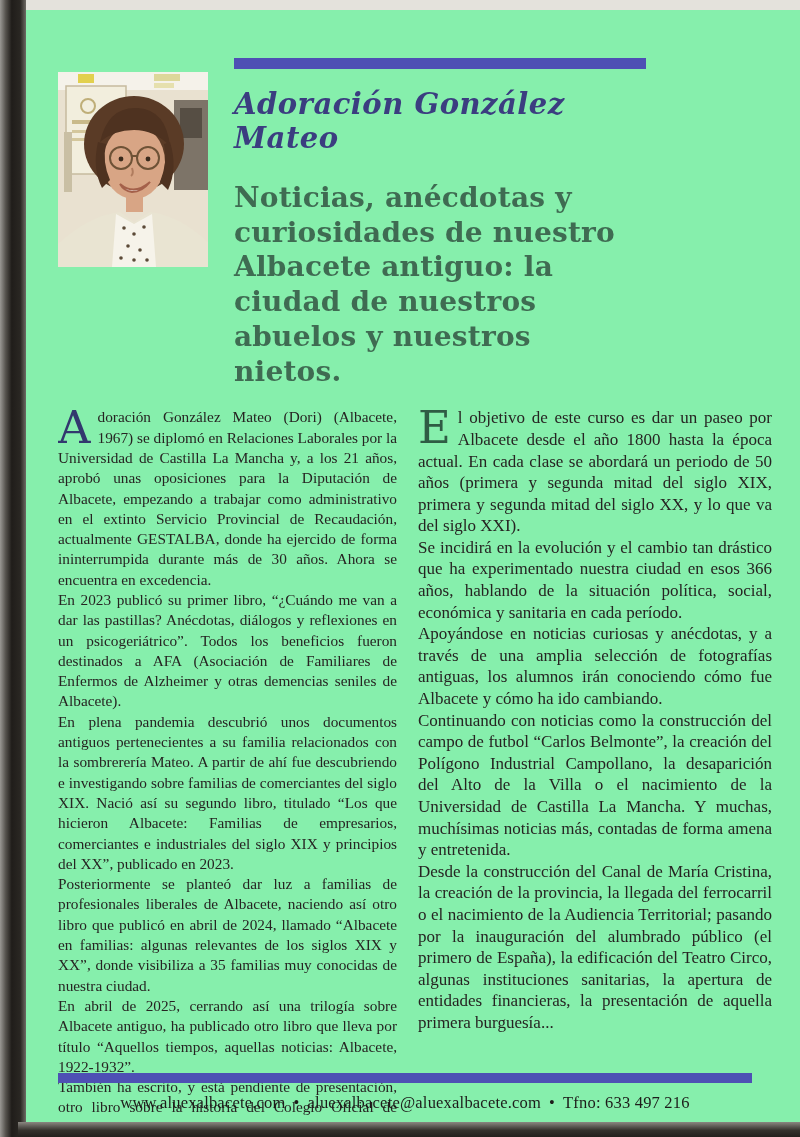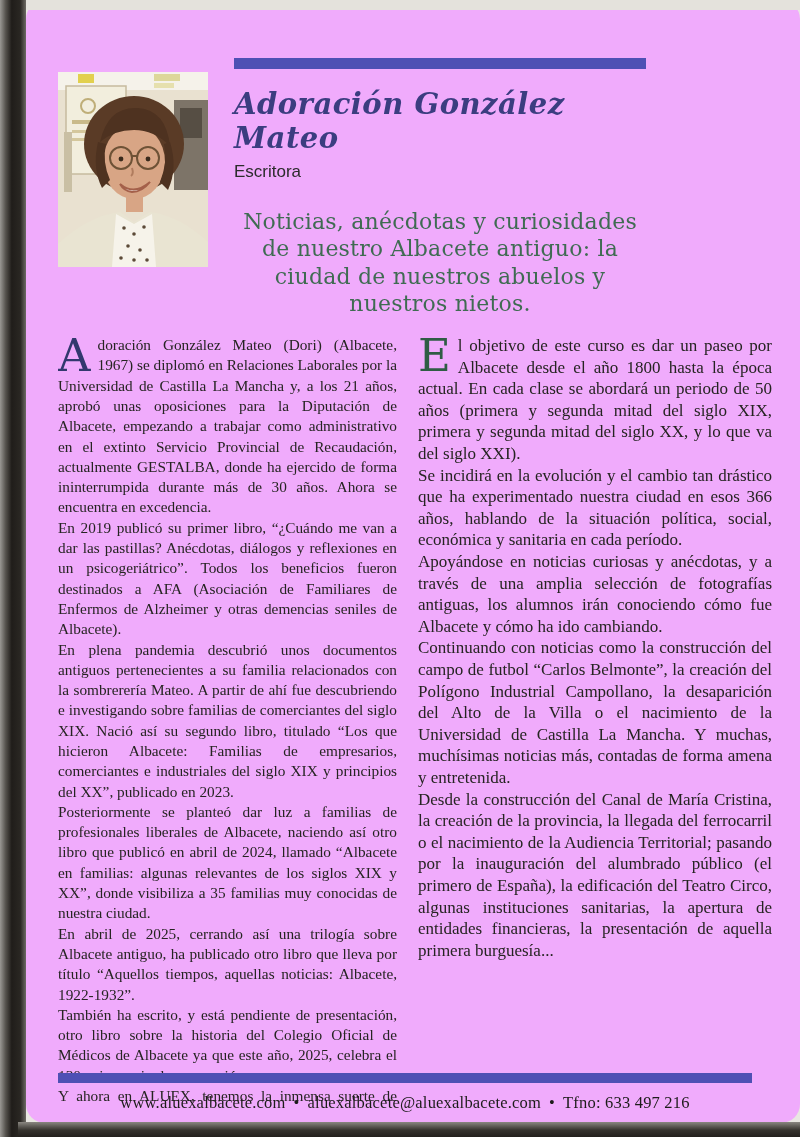--- a/index.html
+++ b/index.html
@@ -6,34 +6,34 @@
   body{
     width:800px;height:1137px;position:relative;overflow:hidden;
     background:#e9e7e2;font-family:"Liberation Serif",serif;
   }
   
   .scan-edge-left{position:absolute;left:0;top:0;bottom:0;width:26px;
     background:linear-gradient(to right,#9a9894 0%,#55524d 22%,#201d1a 45%,#2a2723 78%,#6d6a64 100%);z-index:3;}
   .scan-edge-bottom{position:absolute;left:18px;right:0;bottom:0;height:15px;
     background:linear-gradient(to bottom,#8a8781 0%,#35322d 55%,#23201c 100%);z-index:3;}
   .scan-edge-top{position:absolute;left:26px;right:0;top:0;height:10px;background:#e4e2dc;z-index:2;}
-  .page{position:absolute;left:26px;top:0;right:0;bottom:14px;background:#f0abfc;overflow:hidden;z-index:1;border-radius:19px;}
+  .page{position:absolute;left:26px;top:0;right:0;bottom:14px;background:#86efac;overflow:hidden;z-index:1;}
   .content{padding:58px 28px 0 32px;}
 
   
   .header{display:flex;align-items:flex-start;}
   .photo-wrap{flex:0 0 150px;margin-top:14px;}
   .photo-wrap svg{display:block;}
   .head-center{flex:1 1 auto;margin-left:26px;margin-right:12px;max-width:412px;}
   .title-rule{height:11px;background:#4e50b4;width:100%;}
   .author-name{font-family:"DejaVu Serif",serif;font-style:italic;font-weight:600;
     font-size:29px;color:#3b3d80;margin-top:18px;letter-spacing:.5px;}
   .author-role{font-family:"Liberation Sans",sans-serif;font-size:17px;color:#2b2b2b;margin-top:7px;}
-  .course-title{font-family:"DejaVu Serif",serif;font-weight:normal;font-size:22px;
-    line-height:1.24;color:#3f6b52;margin-top:26px;letter-spacing:.2px;text-align:center;}
+  .course-title{font-family:"DejaVu Serif",serif;font-weight:bold;font-size:28px;
+    line-height:1.24;color:#3f6b52;margin-top:26px;letter-spacing:.2px;}
   .logo-wrap{flex:0 0 126px;margin-top:4px;}
 
   
   .columns{display:flex;margin-top:18px;height:772px;overflow:hidden;}
   .col{text-align:justify;color:#262422;}
   .col p{margin:0;hyphens:auto;-webkit-hyphens:auto;}
   .col-left{flex:0 0 339px;font-size:15.3px;line-height:20.3px;}
   .col-right{flex:1 1 auto;margin-left:21px;font-size:17px;line-height:21.6px;}
   .dropcap{float:left;font-family:"DejaVu Serif",serif;font-size:45px;line-height:35px;
     padding:3px 7px 0 0;}
@@ -94,30 +94,29 @@
               <circle cx="76" cy="188" r="1.8"></circle>
             <circle cx="63" cy="186" r="1.8"></circle>
               <circle cx="89" cy="188" r="1.8"></circle>
           </g>
         </svg>
       </div>
 
       <div class="head-center">
         <div class="title-rule"></div>
         <div class="author-name">Adoración González Mateo</div>
-        <div class="author-role">Escritora</div>
         <div class="course-title">Noticias, anécdotas y curiosidades de nuestro Albacete antiguo: la ciudad de nuestros abuelos y nuestros nietos.</div>
       </div>
 
     </div>
 
     <div class="columns">
       <div class="col col-left">
         <p><span class="dropcap dropcap-blue">A</span><span>doración González Mateo (Dori) (Albacete, 1967) se diplomó en Relaciones Laborales por la Universidad de Castilla La Mancha y, a los 21 años, aprobó unas oposiciones para la Diputación de Albacete, empezando a trabajar como administrativo en el extinto Servicio Provincial de Recaudación, actualmente GESTALBA, donde ha ejercido de forma ininterrumpida durante más de 30 años. Ahora se encuentra en excedencia.</span></p>
-        <p>En 2019 publicó su primer libro, “¿Cuándo me van a dar las pastillas? Anécdotas, diálogos y reflexiones en un psicogeriátrico”. Todos los beneficios fueron destinados a AFA (Asociación de Familiares de Enfermos de Alzheimer y otras demencias seniles de Albacete).</p>
+        <p>En 2023 publicó su primer libro, “¿Cuándo me van a dar las pastillas? Anécdotas, diálogos y reflexiones en un psicogeriátrico”. Todos los beneficios fueron destinados a AFA (Asociación de Familiares de Enfermos de Alzheimer y otras demencias seniles de Albacete).</p>
         <p>En plena pandemia descubrió unos documentos antiguos pertenecientes a su familia relacionados con la sombrerería Mateo. A partir de ahí fue descubriendo e investigando sobre familias de comerciantes del siglo XIX. Nació así su segundo libro, titulado “Los que hicieron Albacete: Familias de empresarios, comerciantes e industriales del siglo XIX y principios del XX”, publicado en 2023.</p>
         <p>Posteriormente se planteó dar luz a familias de profesionales liberales de Albacete, naciendo así otro libro que publicó en abril de 2024, llamado “Albacete en familias: algunas relevantes de los siglos XIX y XX”, donde visibiliza a 35 familias muy conocidas de nuestra ciudad.</p>
         <p>En abril de 2025, cerrando así una trilogía sobre Albacete antiguo, ha publicado otro libro que lleva por título “Aquellos tiempos, aquellas noticias: Albacete, 1922-1932”.</p>
         <p>También ha escrito, y está pendiente de presentación, otro libro sobre la historia del Colegio Oficial de Médicos de Albacete ya que este año, 2025, celebra el 130 aniversario de su creación.</p>
         <p>Y ahora en ALUEX, tenemos la inmensa suerte de poder contar con Dori, una de nuestras socias, para que imparta este curso sobre la historia de Albacete.</p>
       </div>
       <div class="col col-right">
         <p><span class="dropcap dropcap-green">E</span><span>l objetivo de este curso es dar un paseo por Albacete desde el año 1800 hasta la época actual. En cada clase se abordará un periodo de 50 años (primera y segunda mitad del siglo XIX, primera y segunda mitad del siglo XX, y lo que va del siglo XXI).</span></p>
         <p>Se incidirá en la evolución y el cambio tan drástico que ha experimentado nuestra ciudad en esos 366 años, hablando de la situación política, social, económica y sanitaria en cada período.</p>
         <p>Apoyándose en noticias curiosas y anécdotas, y a través de una amplia selección de fotografías antiguas, los alumnos irán conociendo cómo fue Albacete y cómo ha ido cambiando.</p>

